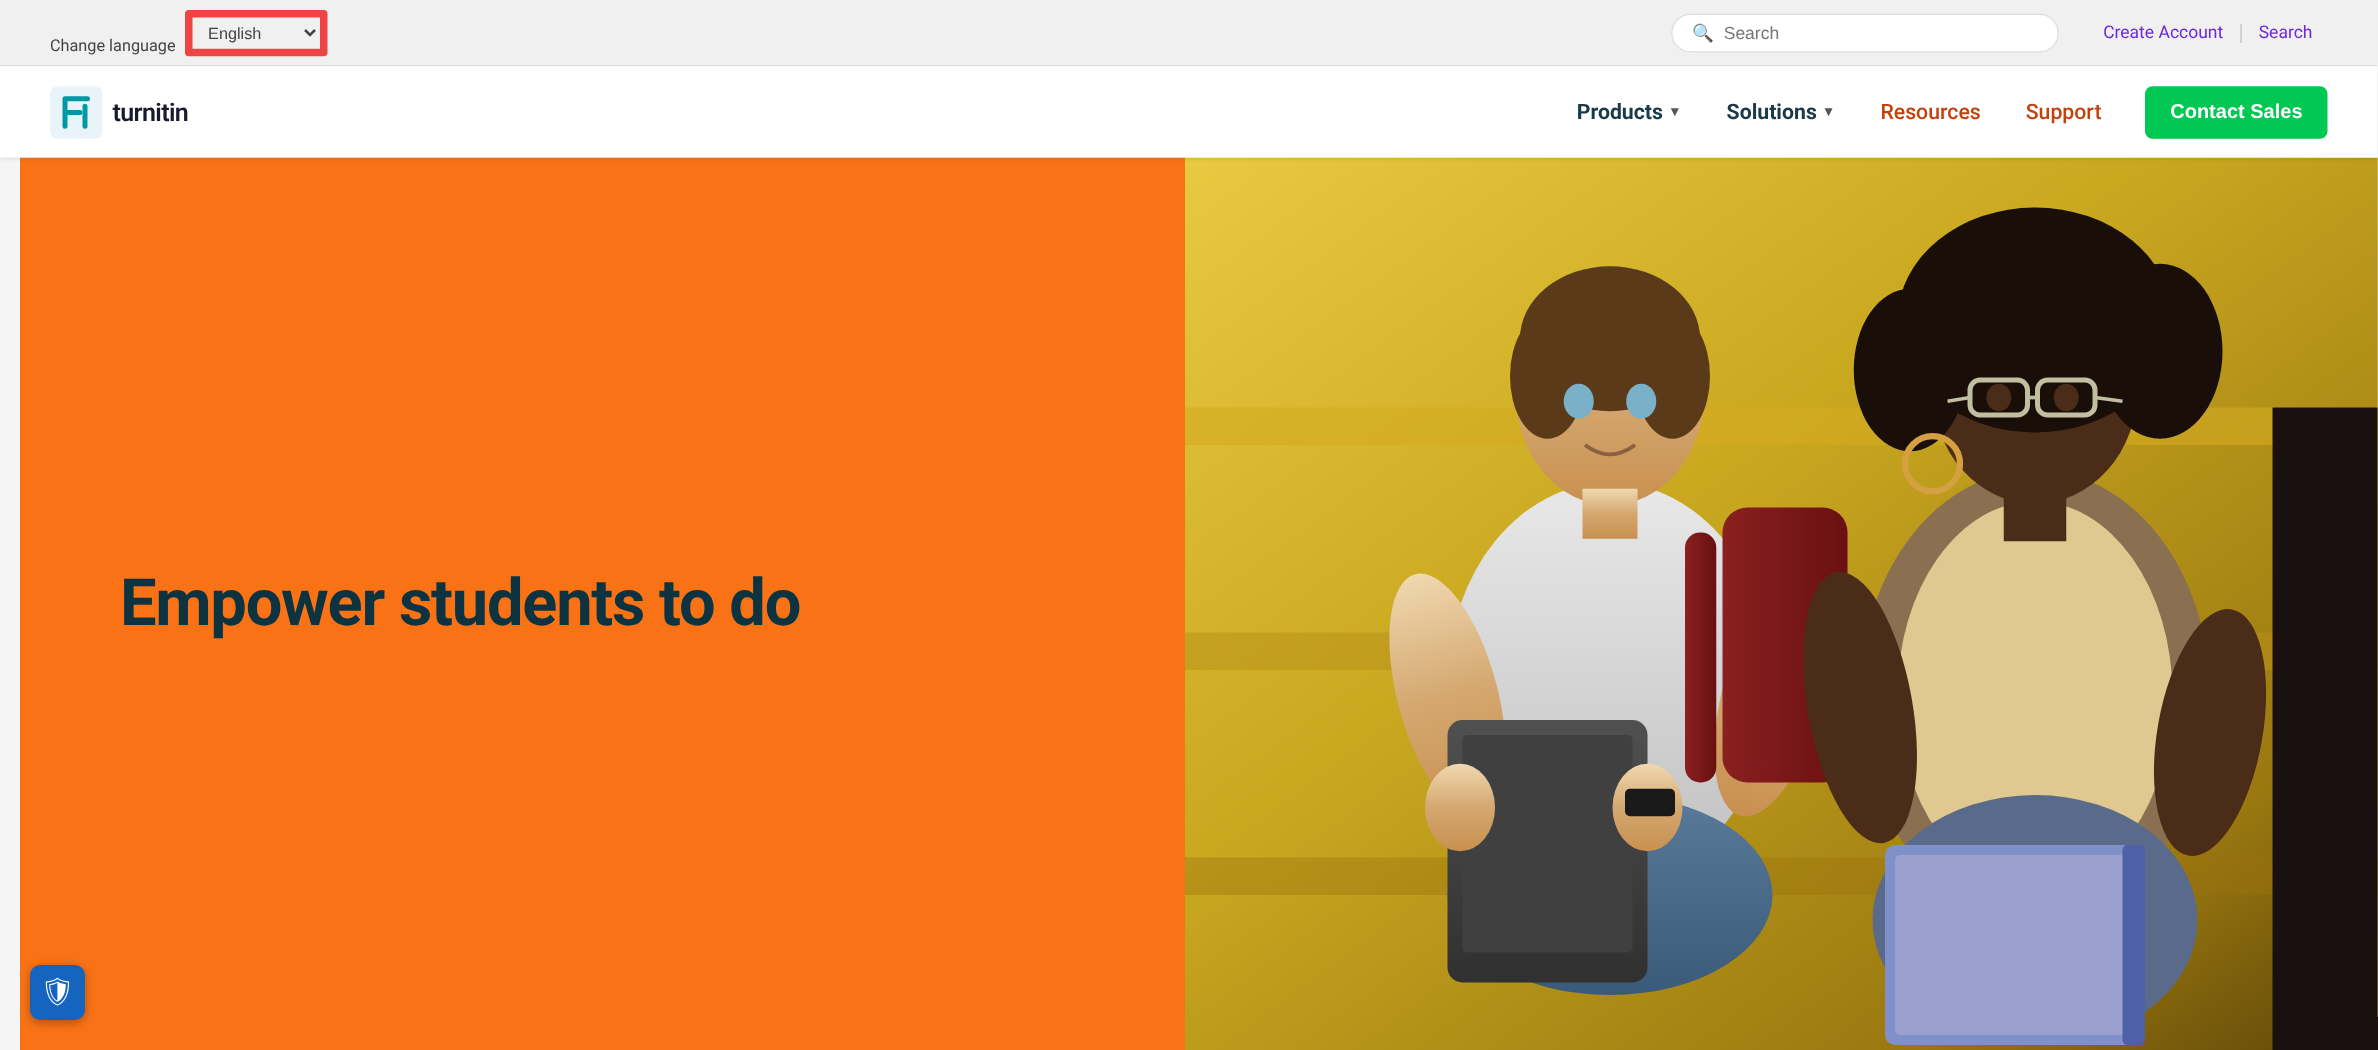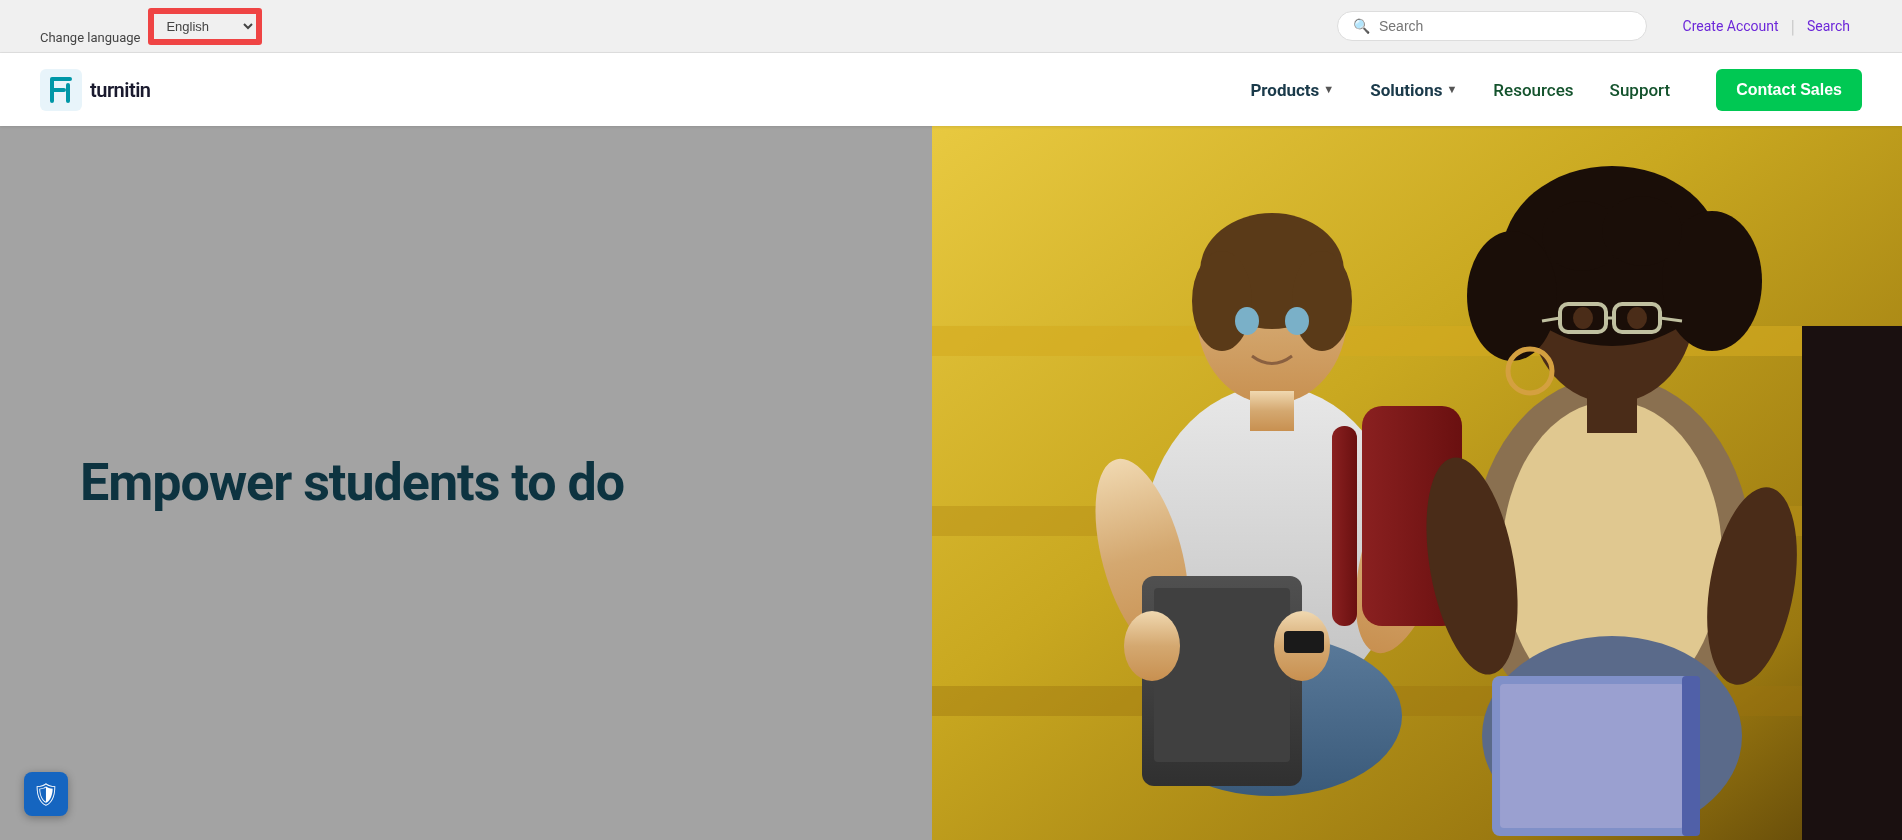--- a/index.html
+++ b/index.html
@@ -121,51 +121,52 @@
       font-weight: 700;
       text-decoration: none;
       border-radius: 4px;
     }
     .nav-item .chevron {
       font-size: 11px;
       color: #555;
     }
     .nav-static {
       font-size: 17px;
-      color: #14532d;
+      color: #c2410c;
       padding: 8px 14px;
       cursor: pointer;
       font-weight: 500;
       text-decoration: none;
     }
     .contact-sales-btn {
       background: #00c853;
       color: white;
       border: none;
       border-radius: 6px;
       padding: 12px 20px;
       font-size: 16px;
       font-weight: 600;
       cursor: pointer;
-      margin-left: 24px;
+      margin-left: 13px;
       white-space: nowrap;
     }
 
     
     .hero {
       display: flex;
       height: calc(840px - 53px - 73px);
       min-height: 714px;
     }
     .hero-left {
       flex: 0 0 49%;
-      background: #a3a3a3;
+      background: #f97316;
       display: flex;
       align-items: center;
       padding: 60px 80px;
+      margin-left: 16px;
     }
     .hero-headline {
       font-size: 52px;
       font-weight: 700;
       color: #0d3340;
       line-height: 1.2;
       letter-spacing: -1px;
     }
     .hero-right {
       flex: 0 0 51%;

